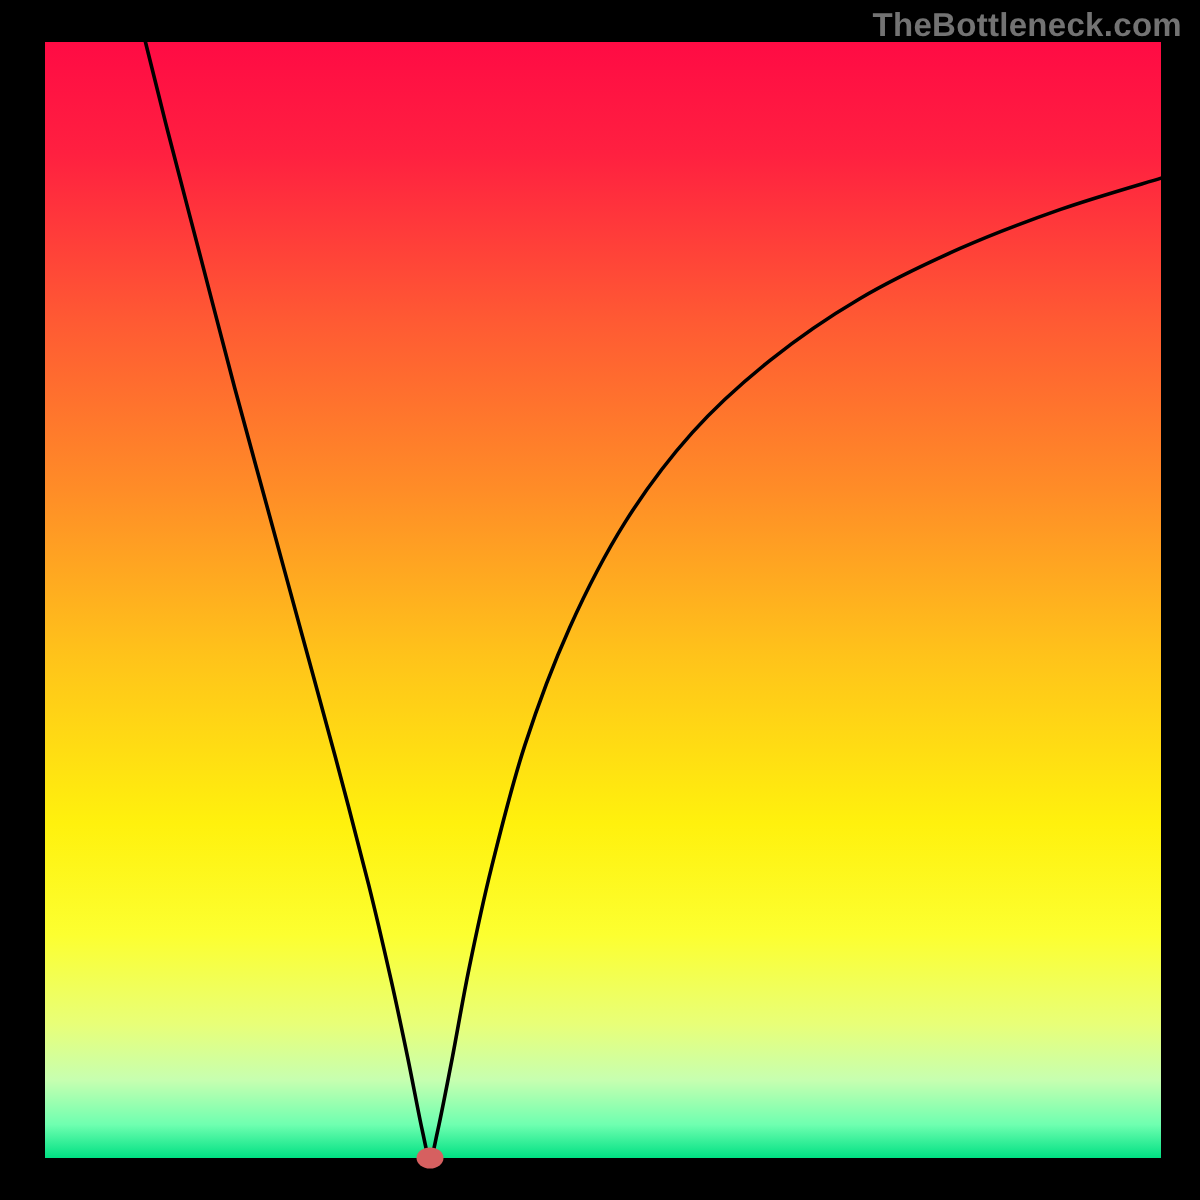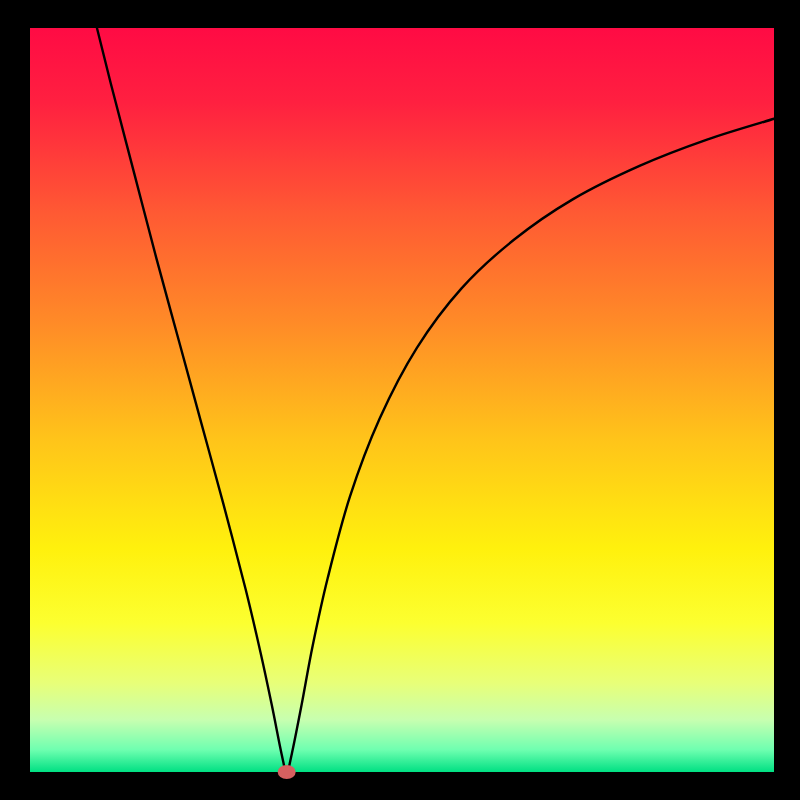--- a/index.html
+++ b/index.html
@@ -50,14 +50,15 @@
           <stop offset="93%" stop-color="#c7ffb0"></stop>
           <stop offset="97%" stop-color="#6fffb0"></stop>
           <stop offset="100%" stop-color="#00e083"></stop>
         </linearGradient>
   </defs>
   <rect id="plot-rect" fill="url(#bg-grad)" x="30" y="28" width="744" height="744"></rect>
   <path id="curve-path" fill="none" stroke-linecap="round" stroke-linejoin="round" d="M 96.96 28 C 99.44 37.919999999999995, 105.64 63.339999999999975, 111.84 87.51999999999997 C 118.04 111.69999999999996, 126.72000000000003 144.55999999999995, 134.16000000000003 173.07999999999996 C 141.60000000000002 201.59999999999997, 149.04000000000002 230.74000000000004, 156.48000000000002 258.64000000000004 C 163.92000000000002 286.5400000000001, 171.36 313.20000000000005, 178.8 340.48 C 186.24 367.76, 193.68 395.03999999999996, 201.12 422.32 C 208.56 449.6, 216 476.26, 223.44 504.16 C 230.88 532.0600000000001, 239.56 564.9200000000001, 245.76 589.72 C 251.95999999999998 614.52, 256.29999999999995 633.7399999999999, 260.64 652.9599999999999 C 264.98 672.18, 268.32800000000003 688.3000000000001, 271.8 705.0400000000001 C 275.272 721.7800000000001, 278.99199999999996 742.24, 281.472 753.4 C 283.952 764.56, 284.944 772, 286.68 772 C 288.416 772, 289.408 764.56, 291.88800000000003 753.4 C 294.36800000000005 742.24, 298.088 723.0200000000001, 301.56 705.0400000000001 C 305.032 687.0600000000001, 308.38 666.6, 312.72 645.52 C 317.06000000000006 624.4399999999999, 321.40000000000003 603.3599999999999, 327.6 578.56 C 333.8 553.76, 341.24 523.38, 349.92 496.72 C 358.6 470.06000000000006, 368.52 443.40000000000003, 379.68 418.6 C 390.84000000000003 393.8, 403.24 369.62, 416.88 347.92 C 430.52 326.22, 445.4 306.38, 461.52 288.4 C 477.64 270.41999999999996, 495 254.92000000000002, 513.6 240.04000000000002 C 532.2 225.16000000000003, 552.04 211.51999999999998, 573.12 199.11999999999998 C 594.2 186.71999999999997, 617.7599999999999 175.56000000000003, 640.0799999999999 165.64000000000004 C 662.4 155.72000000000006, 684.72 147.41200000000003, 707.0400000000001 139.60000000000002 C 729.3600000000001 131.788, 762.84 122.24000000000001, 774 118.768" stroke="#000000" stroke-width="2.4"></path>
   <ellipse id="marker-dot" cx="286.68" cy="772" rx="9" ry="7" fill="#d66060"></ellipse>
 </svg>
 
+<div class="watermark">TheBottleneck.com</div>
 
 </div>
 
 </body></html>

